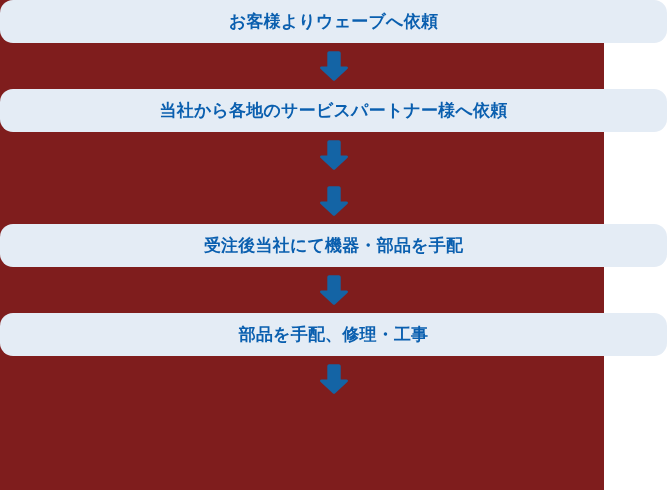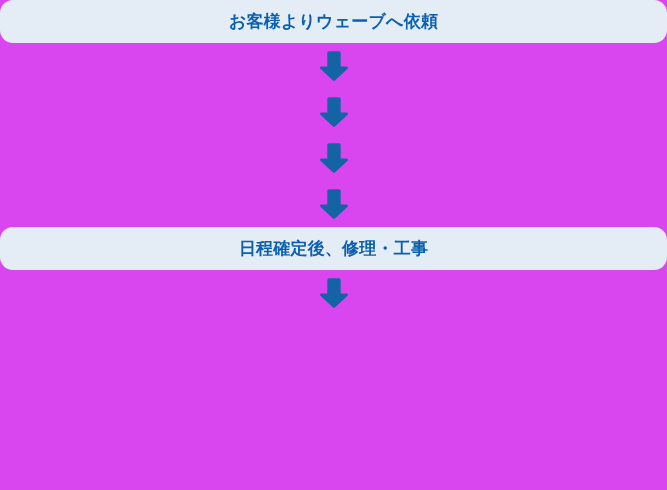--- a/index.html
+++ b/index.html
@@ -9,24 +9,24 @@
     height: 490px;
     background: #ffffff;
     overflow: hidden;
   }
 
   body {
     font-family: "Liberation Sans", "DejaVu Sans", sans-serif;
   }
 
   #flow-root {
-    width: 667px;
+    width: 604px;
     height: 490px;
     position: relative;
-    background: #d946ef;
+    background: #7f1d1d;
   }
 
   .flow-step {
     width: 667px;
     height: 43px;
     background: #e4ecf5;
     border-radius: 13px;
     display: flex;
     align-items: center;
     justify-content: center;
@@ -73,33 +73,23 @@
       <svg viewBox="0 0 34 34" width="34" height="34" aria-hidden="true">
         <path d="M12.2 2.2 H21.8 A1.9 1.9 0 0 1 23.7 4.1 V17.6 H29.6
                  A1.3 1.3 0 0 1 30.6 19.8 L18.0 31.4
                  A1.5 1.5 0 0 1 16.0 31.4 L3.4 19.8
                  A1.3 1.3 0 0 1 4.4 17.6 H10.3 V4.1
                  A1.9 1.9 0 0 1 12.2 2.2 Z" fill="#1464a5"></path>
       </svg>
     </span>
   </div>
 
-
-  <div class="flow-connector">
-    <span class="arrow-down-icon">
-      <svg viewBox="0 0 34 34" width="34" height="34" aria-hidden="true">
-        <path d="M12.2 2.2 H21.8 A1.9 1.9 0 0 1 23.7 4.1 V17.6 H29.6
-                 A1.3 1.3 0 0 1 30.6 19.8 L18.0 31.4
-                 A1.5 1.5 0 0 1 16.0 31.4 L3.4 19.8
-                 A1.3 1.3 0 0 1 4.4 17.6 H10.3 V4.1
-                 A1.9 1.9 0 0 1 12.2 2.2 Z" fill="#1464a5"></path>
-      </svg>
-    </span>
+  <div class="flow-step">
+    <span class="flow-step-label">当社から各地のサービスパートナー様へ依頼</span>
   </div>
-
 
   <div class="flow-connector">
     <span class="arrow-down-icon">
       <svg viewBox="0 0 34 34" width="34" height="34" aria-hidden="true">
         <path d="M12.2 2.2 H21.8 A1.9 1.9 0 0 1 23.7 4.1 V17.6 H29.6
                  A1.3 1.3 0 0 1 30.6 19.8 L18.0 31.4
                  A1.5 1.5 0 0 1 16.0 31.4 L3.4 19.8
                  A1.3 1.3 0 0 1 4.4 17.6 H10.3 V4.1
                  A1.9 1.9 0 0 1 12.2 2.2 Z" fill="#1464a5"></path>
       </svg>
@@ -113,21 +103,37 @@
         <path d="M12.2 2.2 H21.8 A1.9 1.9 0 0 1 23.7 4.1 V17.6 H29.6
                  A1.3 1.3 0 0 1 30.6 19.8 L18.0 31.4
                  A1.5 1.5 0 0 1 16.0 31.4 L3.4 19.8
                  A1.3 1.3 0 0 1 4.4 17.6 H10.3 V4.1
                  A1.9 1.9 0 0 1 12.2 2.2 Z" fill="#1464a5"></path>
       </svg>
     </span>
   </div>
 
   <div class="flow-step">
-    <span class="flow-step-label">日程確定後、修理・工事</span>
+    <span class="flow-step-label">受注後当社にて機器・部品を手配</span>
+  </div>
+
+  <div class="flow-connector">
+    <span class="arrow-down-icon">
+      <svg viewBox="0 0 34 34" width="34" height="34" aria-hidden="true">
+        <path d="M12.2 2.2 H21.8 A1.9 1.9 0 0 1 23.7 4.1 V17.6 H29.6
+                 A1.3 1.3 0 0 1 30.6 19.8 L18.0 31.4
+                 A1.5 1.5 0 0 1 16.0 31.4 L3.4 19.8
+                 A1.3 1.3 0 0 1 4.4 17.6 H10.3 V4.1
+                 A1.9 1.9 0 0 1 12.2 2.2 Z" fill="#1464a5"></path>
+      </svg>
+    </span>
+  </div>
+
+  <div class="flow-step">
+    <span class="flow-step-label">部品を手配、修理・工事</span>
   </div>
 
   <div class="flow-connector">
     <span class="arrow-down-icon">
       <svg viewBox="0 0 34 34" width="34" height="34" aria-hidden="true">
         <path d="M12.2 2.2 H21.8 A1.9 1.9 0 0 1 23.7 4.1 V17.6 H29.6
                  A1.3 1.3 0 0 1 30.6 19.8 L18.0 31.4
                  A1.5 1.5 0 0 1 16.0 31.4 L3.4 19.8
                  A1.3 1.3 0 0 1 4.4 17.6 H10.3 V4.1
                  A1.9 1.9 0 0 1 12.2 2.2 Z" fill="#1464a5"></path>

